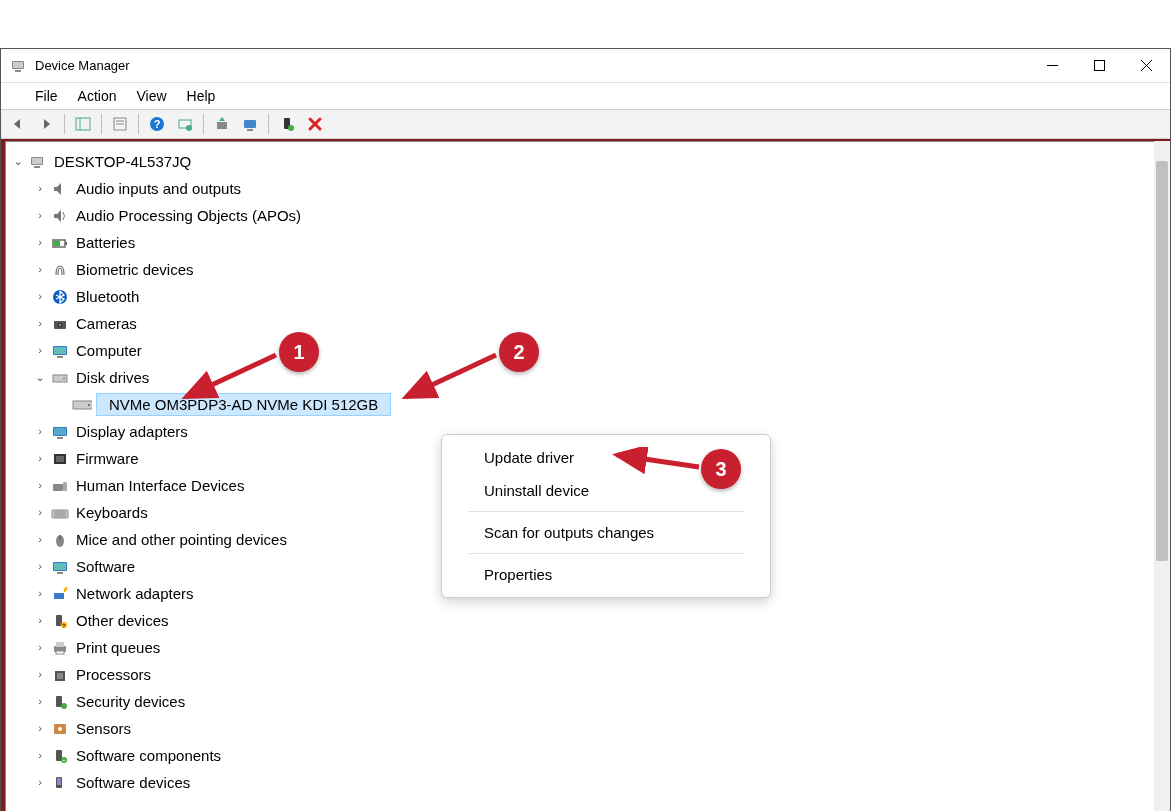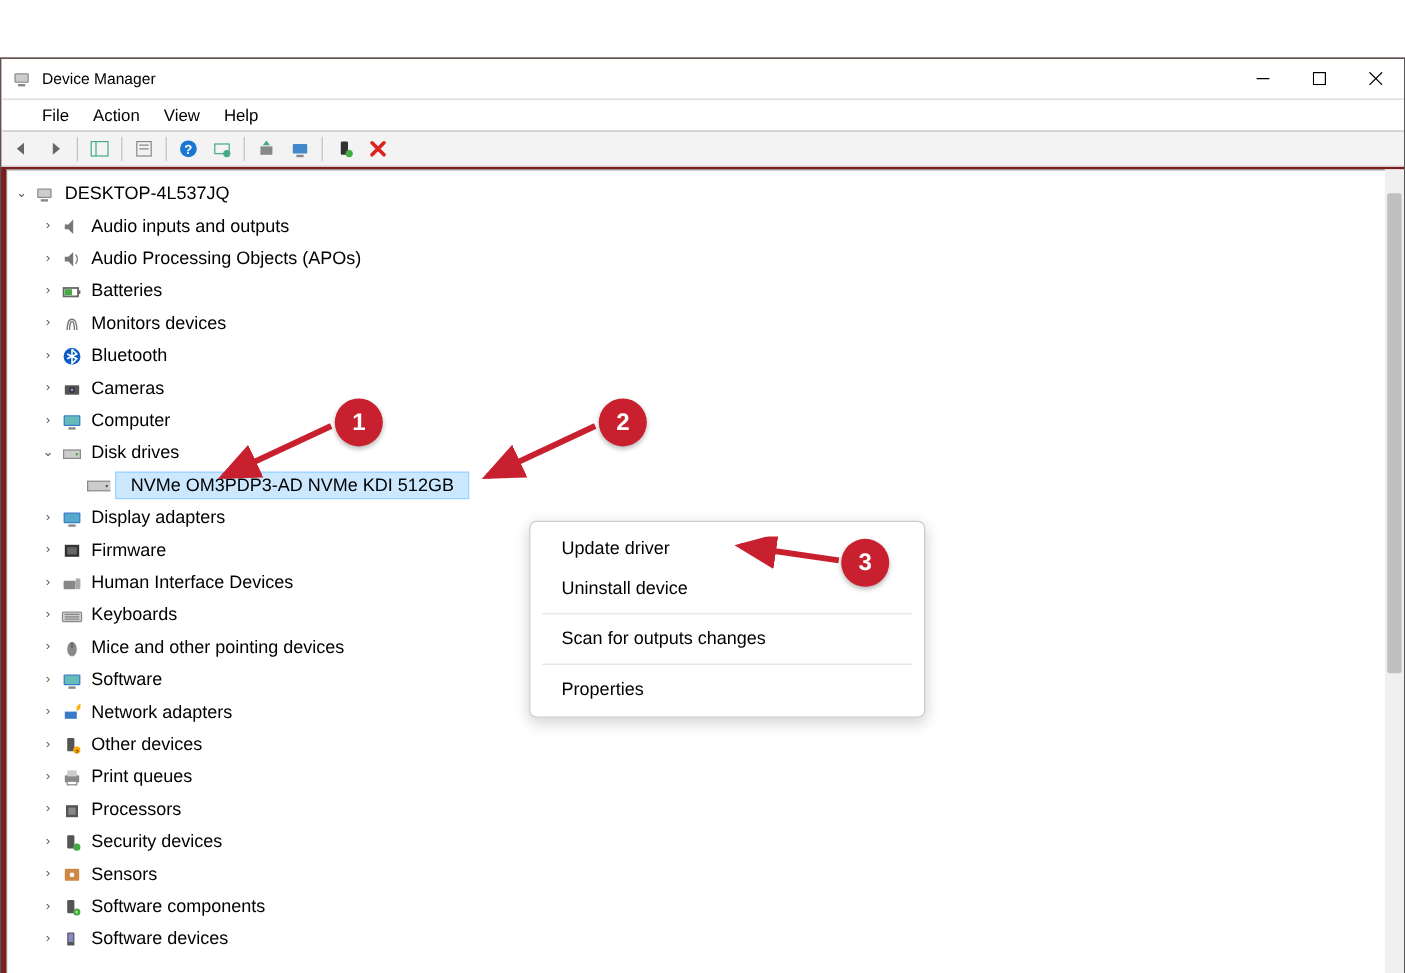--- a/index.html
+++ b/index.html
@@ -29,21 +29,21 @@
 .tree-row { display: flex; align-items: center; height: 27px; cursor: pointer; white-space: nowrap; }
 .expander { width: 16px; text-align: center; color: #555; font-size: 11px; display: inline-flex; justify-content: center; }
 .node-icon { width: 20px; height: 18px; margin: 0 4px 0 2px; display: inline-flex; align-items: center; justify-content: center; }
 .node-label { padding: 1px 2px; }
 .indent-0 { padding-left: 0; }
 .indent-1 { padding-left: 22px; }
 .indent-2 { padding-left: 44px; }
 .selected .node-label { background: #cce8ff; border: 1px solid #99d1ff; padding: 0 12px; }
 
 
-.context-menu { position: absolute; width: 330px; background: #fff; border: 1px solid #ccc; box-shadow: 0 4px 12px rgba(0,0,0,0.18); border-radius: 6px; padding: 6px 0; z-index: 100; }
+.context-menu { position: absolute; width: 330px; background: #fff; border: 1px solid #ccc; box-shadow: 0 4px 12px rgba(0,0,0,0.18); border-radius: 6px; padding: 6px 16px; z-index: 100; }
 .ctx-item { padding: 8px 26px; font-size: 15px; cursor: pointer; }
 .ctx-item.bold { font-weight: 400; }
 .ctx-sep { height: 1px; background: #e0e0e0; margin: 4px 10px; }
 
 
 .callout { position: absolute; width: 40px; height: 40px; border-radius: 50%; background: #c8202f; color: #fff; font-weight: 700; font-size: 20px; display: flex; align-items: center; justify-content: center; z-index: 200; box-shadow: 0 2px 4px rgba(0,0,0,0.3); }
 .arrow { position: absolute; z-index: 190; }
 
 
 .statusbar { position: absolute; bottom: 2px; left: 2px; right: 2px; height: 26px; background: #f0f0f0; border: 1px solid #ddd; }
@@ -203,21 +203,21 @@
     <span class="node-label">Batteries</span>
   </div>
         <div class="tree-row indent-1">
     <span class="expander">›</span>
     <span class="node-icon">
             <svg width="18" height="16">
               <path d="M5 13 Q5 4 9 4 Q13 4 13 13" fill="none" stroke="#777" stroke-width="1.2"></path>
               <path d="M7 13 Q7 6 9 6 Q11 6 11 13" fill="none" stroke="#777" stroke-width="1.2"></path>
             </svg>
           </span>
-    <span class="node-label">Monitors devices</span>
+    <span class="node-label">Biometric devices</span>
   </div>
         <div class="tree-row indent-1">
     <span class="expander">›</span>
     <span class="node-icon">
             <svg width="18" height="16">
               <circle cx="9" cy="8" r="7" fill="#0a5dc2"></circle>
               <path d="M9 2 L9 14 L13 10 L5 6 M9 2 L13 6 L5 10" fill="none" stroke="#fff" stroke-width="1.3"></path>
             </svg>
           </span>
     <span class="node-label">Bluetooth</span>

